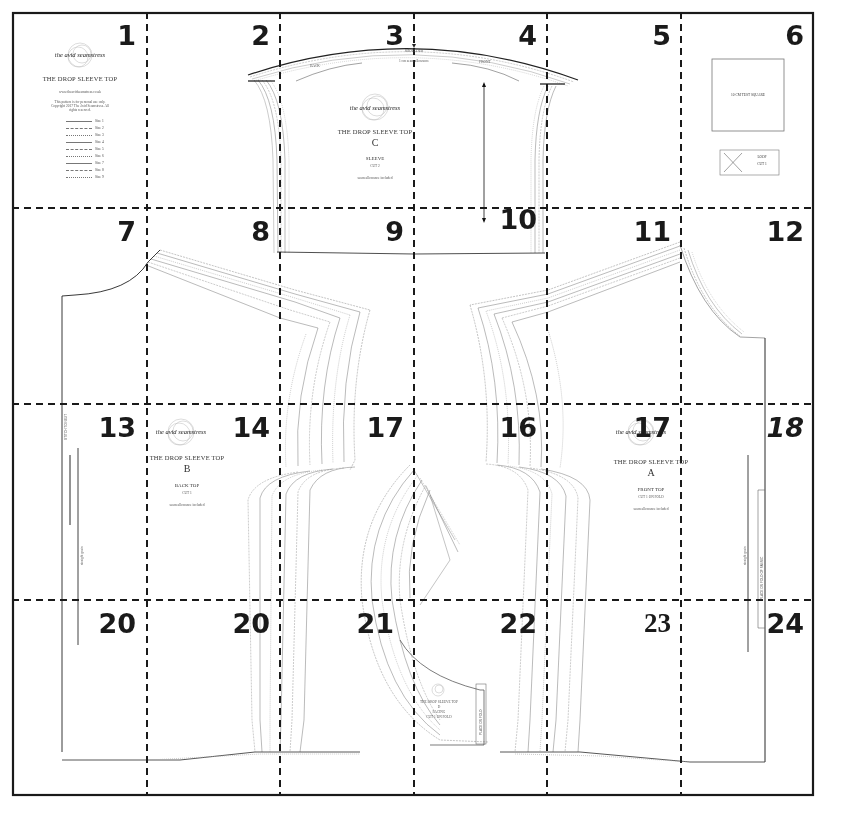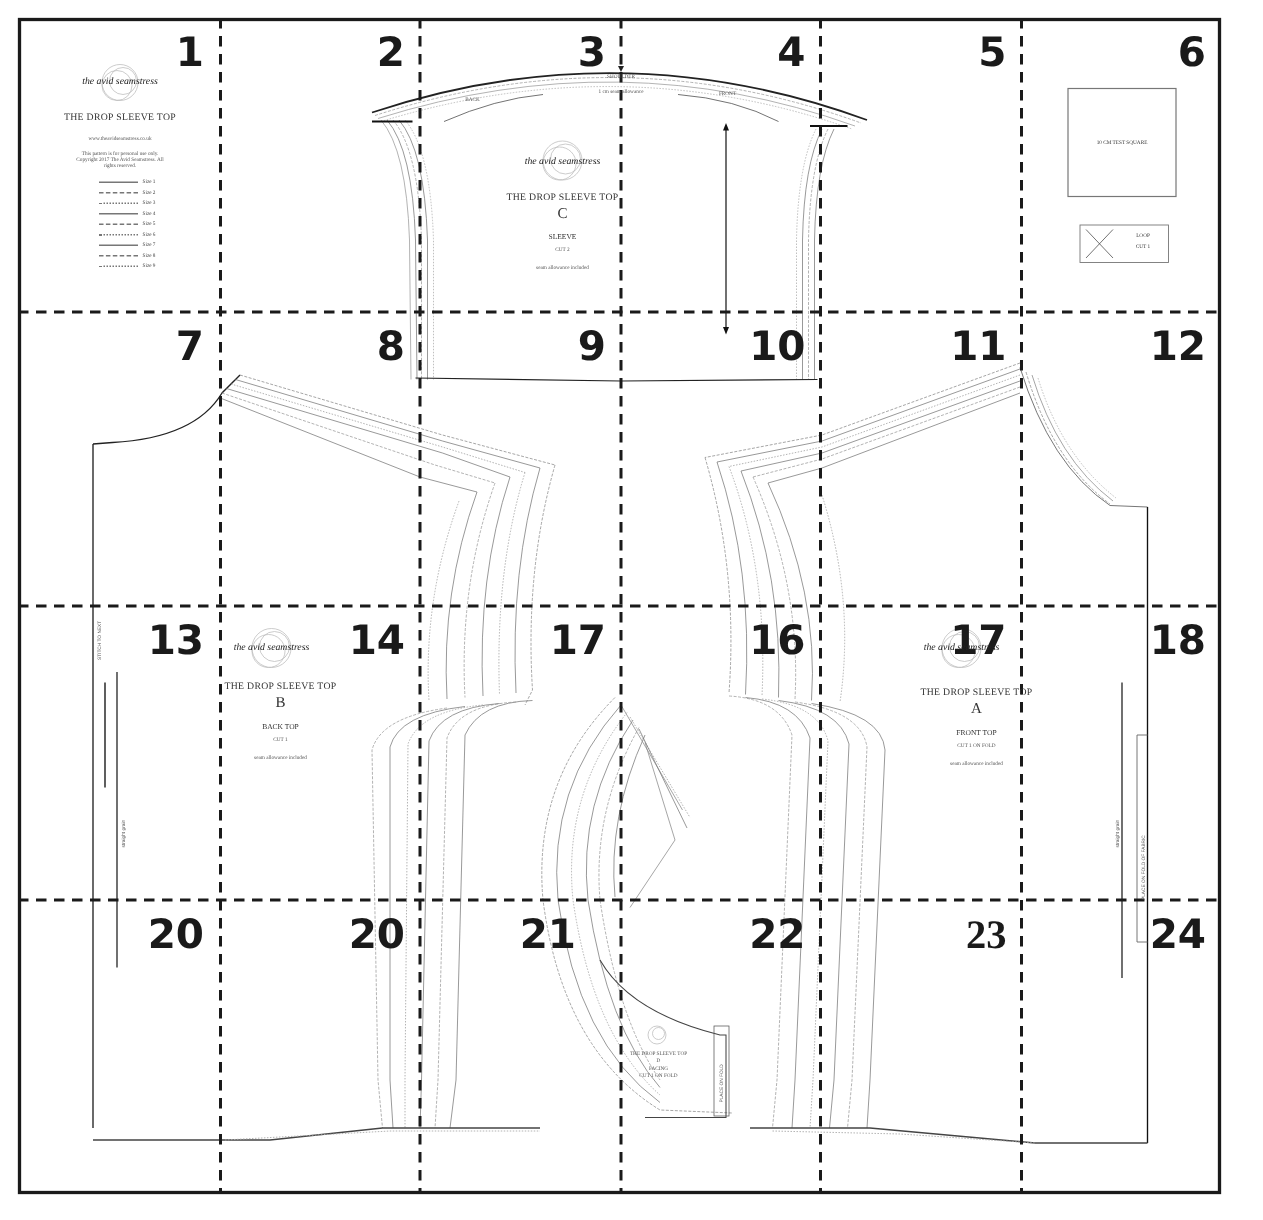--- a/index.html
+++ b/index.html
@@ -183,34 +183,34 @@
 <div class="pnum" style="left:86px; top:22px;">1</div>
 <div class="pnum" style="left:220px; top:22px;">2</div>
 <div class="pnum" style="left:354px; top:22px;">3</div>
 <div class="pnum" style="left:487px; top:22px;">4</div>
 <div class="pnum" style="left:621px; top:22px;">5</div>
 <div class="pnum" style="left:754px; top:22px;">6</div>
 
 <div class="pnum" style="left:86px; top:218px;">7</div>
 <div class="pnum" style="left:220px; top:218px;">8</div>
 <div class="pnum" style="left:354px; top:218px;">9</div>
-<div class="pnum" style="left:487px; top:218px;">10</div>
+<div class="pnum" style="left:487px; top:206px;">10</div>
 <div class="pnum" style="left:621px; top:218px;">11</div>
 <div class="pnum" style="left:754px; top:218px;">12</div>
 
 <div class="pnum" style="left:86px; top:414px;">13</div>
 <div class="pnum" style="left:220px; top:414px;">14</div>
 <div class="pnum" style="left:354px; top:414px;">17</div>
 <div class="pnum" style="left:487px; top:414px;text-align:right;">16</div>
 <div class="pnum" style="left:621px; top:414px;">17</div>
-<div class="pnum" style="left:754px; top:414px;">18</div>
+<div class="pnum" style="left:754px; top:414px;font-style:italic;">18</div>
 
 <div class="pnum" style="left:86px; top:610px;">20</div>
 <div class="pnum" style="left:220px; top:610px;">20</div>
-<div class="pnum" style="left:334px; top:610px;">21</div>
+<div class="pnum" style="left:344px; top:610px;">21</div>
 <div class="pnum" style="left:487px; top:610px;">22</div>
 <div class="pnum" style="left:621px; top:610px;font-family:Liberation Serif, serif;">23</div>
 <div class="pnum" style="left:754px; top:610px;">24</div>
 
 <div class="lbl brand" style="left:45px; top:51px; width:70px;">the avid seamstress</div>
 <div class="lbl title" style="left:30px; top:75px; width:100px;">THE DROP SLEEVE TOP</div>
 <div class="lbl tiny" style="left:35px; top:90px; width:90px;">www.theavidseamstress.co.uk</div>
 <div class="lbl tiny" style="left:50px; top:100px; width:60px; white-space:normal; line-height:4px;">This pattern is for personal use only. Copyright 2017 The Avid Seamstress. All rights reserved.</div>
 <div>
   <div class="legend-row" style="left:66px; top:119px;">

